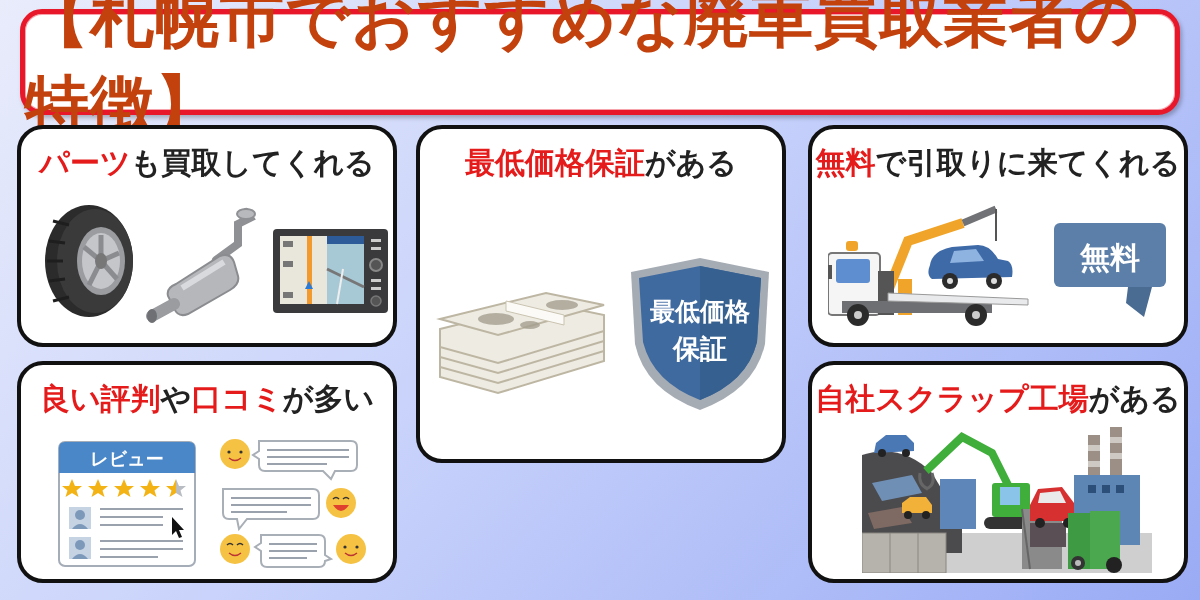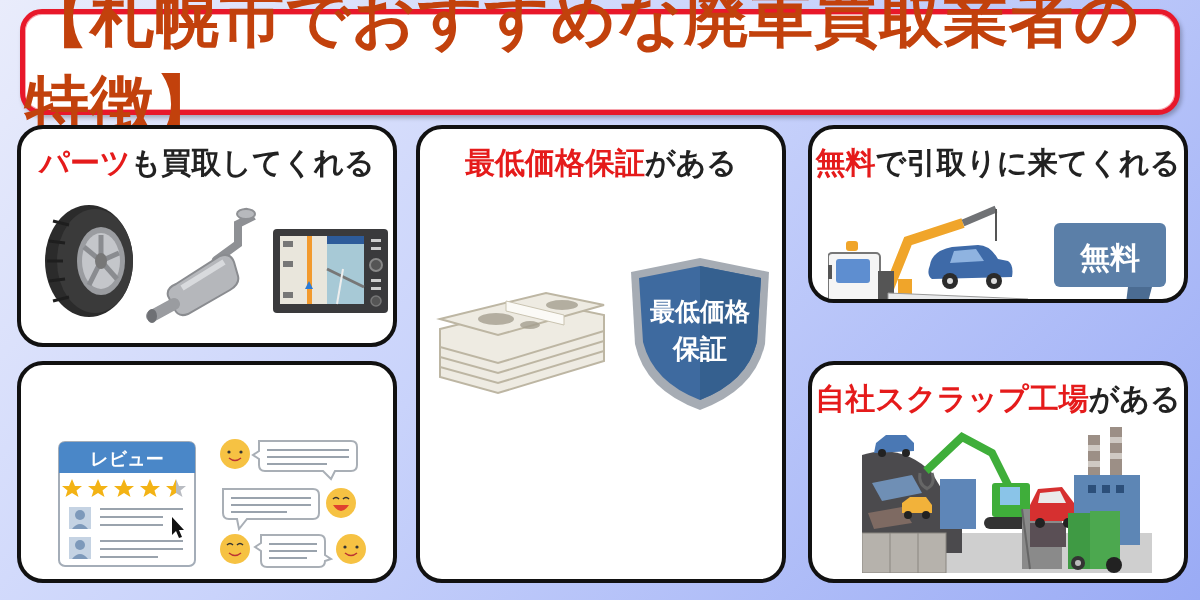--- a/index.html
+++ b/index.html
@@ -23,22 +23,22 @@
     position: absolute; background: #fff; border: 4px solid #111;
     border-radius: 26px; overflow: hidden;
   }
   .card-title {
     position: absolute; left: 0; right: 0; text-align: center;
     font-size: 30px; font-weight: bold; color: #222; white-space: nowrap;
   }
   .red { color: #e51b1b; }
   #card-parts   { left: 17px;  top: 125px; width: 380px; height: 222px; }
   #card-reviews { left: 17px;  top: 361px; width: 380px; height: 222px; }
-  #card-price   { left: 416px; top: 125px; width: 370px; height: 458px; }
-  #card-free    { left: 808px; top: 125px; width: 380px; height: 178px; }
+  #card-price   { left: 416px; top: 125px; width: 370px; height: 338px; }
+  #card-free    { left: 808px; top: 125px; width: 380px; height: 222px; }
   #card-scrap   { left: 808px; top: 361px; width: 380px; height: 222px; padding-left: 16px; }
   .illus { position: absolute; }
   svg text { font-family: "DejaVu Sans", sans-serif; font-weight: bold; }
 </style>
 </head>
 <body>
 
 <div class="title-box">
   <div class="title-text">【札幌市でおすすめな廃車買取業者の特徴】</div>
 </div>
@@ -160,20 +160,23 @@
   </svg>
 
   <svg class="illus" style="left:240px;top:92px;" width="118" height="100" viewBox="0 0 118 100">
     <rect x="2" y="2" width="112" height="64" rx="6" fill="#5b7fa8"></rect>
     <path d="M76 66 L100 66 L92 96 L74 82 Z" fill="#4b6c92"></path>
     <text x="58" y="47" font-size="30" fill="#ffffff" text-anchor="middle">無料</text>
   </svg>
 </div>
 
 <div class="card" id="card-reviews">
+  <div class="card-title" style="top:14px;">
+    <span class="red">良い評判</span><span>や</span><span class="red">口コミ</span><span>が多い</span>
+  </div>
 
   <svg class="illus" style="left:37px;top:76px;" width="140" height="128" viewBox="0 0 140 128">
     <rect x="1" y="1" width="136" height="124" rx="6" fill="#fff" stroke="#a4adb8" stroke-width="2"></rect>
     <path d="M1 7 Q1 1 7 1 L131 1 Q137 1 137 7 L137 32 L1 32 Z" fill="#4a87c8"></path>
     <text x="69" y="24" font-size="18" fill="#fff" text-anchor="middle">レビュー</text>
     <g fill="#f3b315">
       <polygon points="14,38 17,45 24,45 18.5,49.5 20.5,56 14,52 7.5,56 9.5,49.5 4,45 11,45"></polygon>
       <polygon points="40,38 43,45 50,45 44.5,49.5 46.5,56 40,52 33.5,56 35.5,49.5 30,45 37,45"></polygon>
       <polygon points="66,38 69,45 76,45 70.5,49.5 72.5,56 66,52 59.5,56 61.5,49.5 56,45 63,45"></polygon>
       <polygon points="92,38 95,45 102,45 96.5,49.5 98.5,56 92,52 85.5,56 87.5,49.5 82,45 89,45"></polygon>

